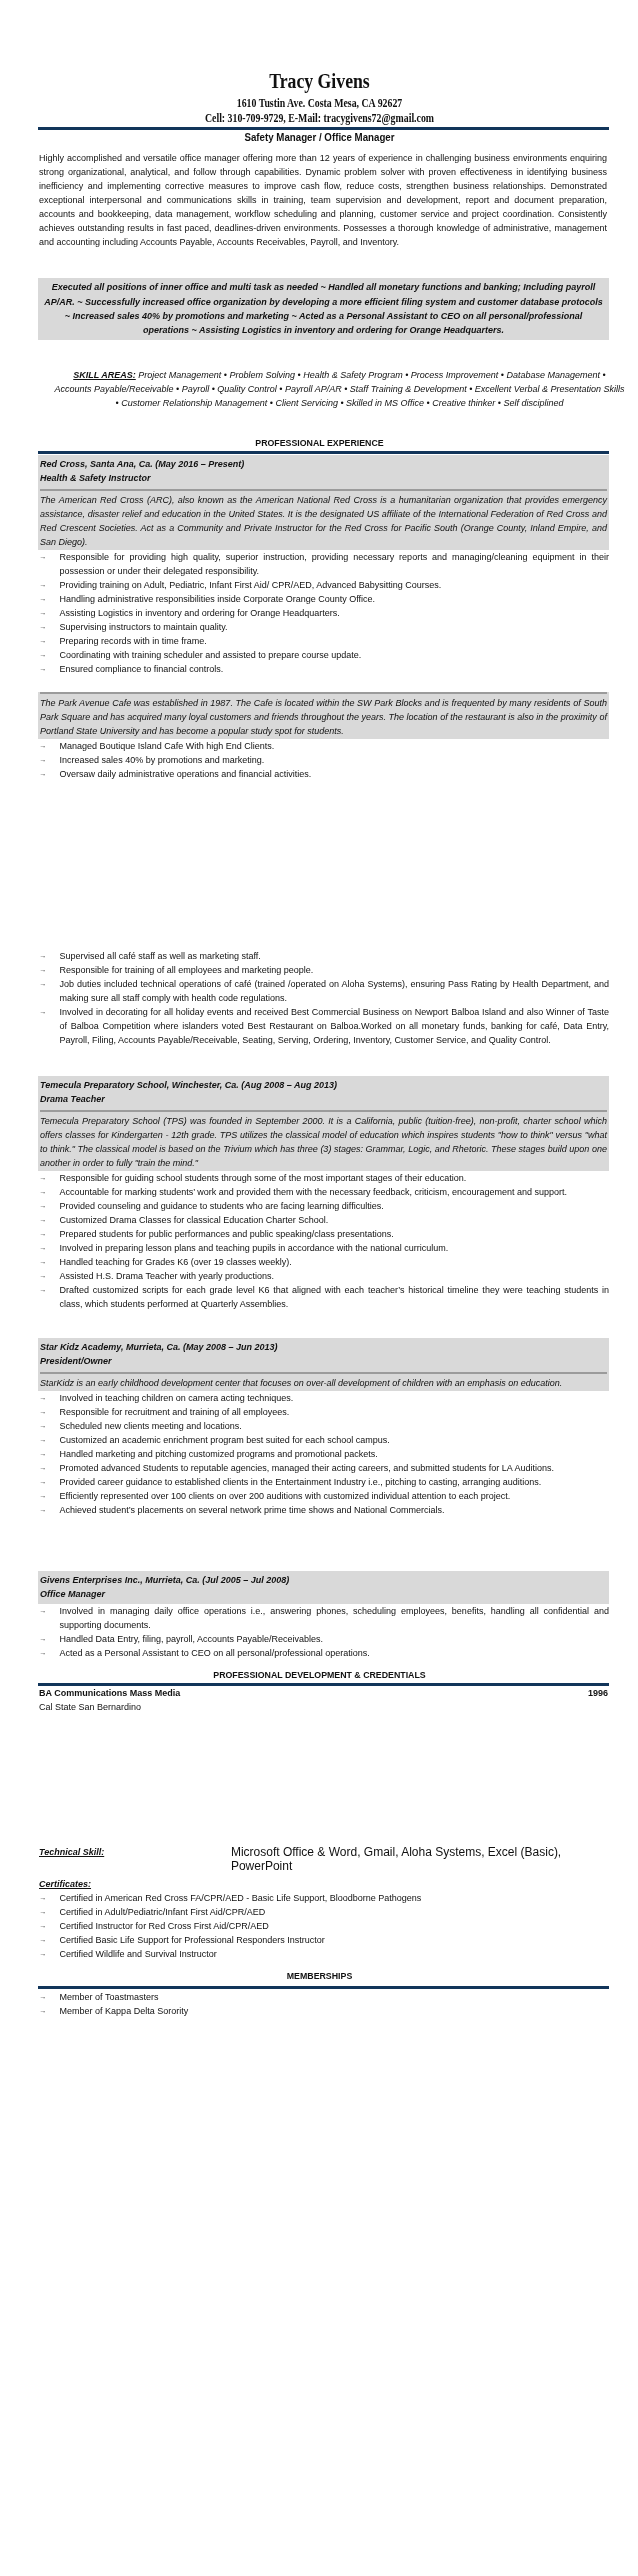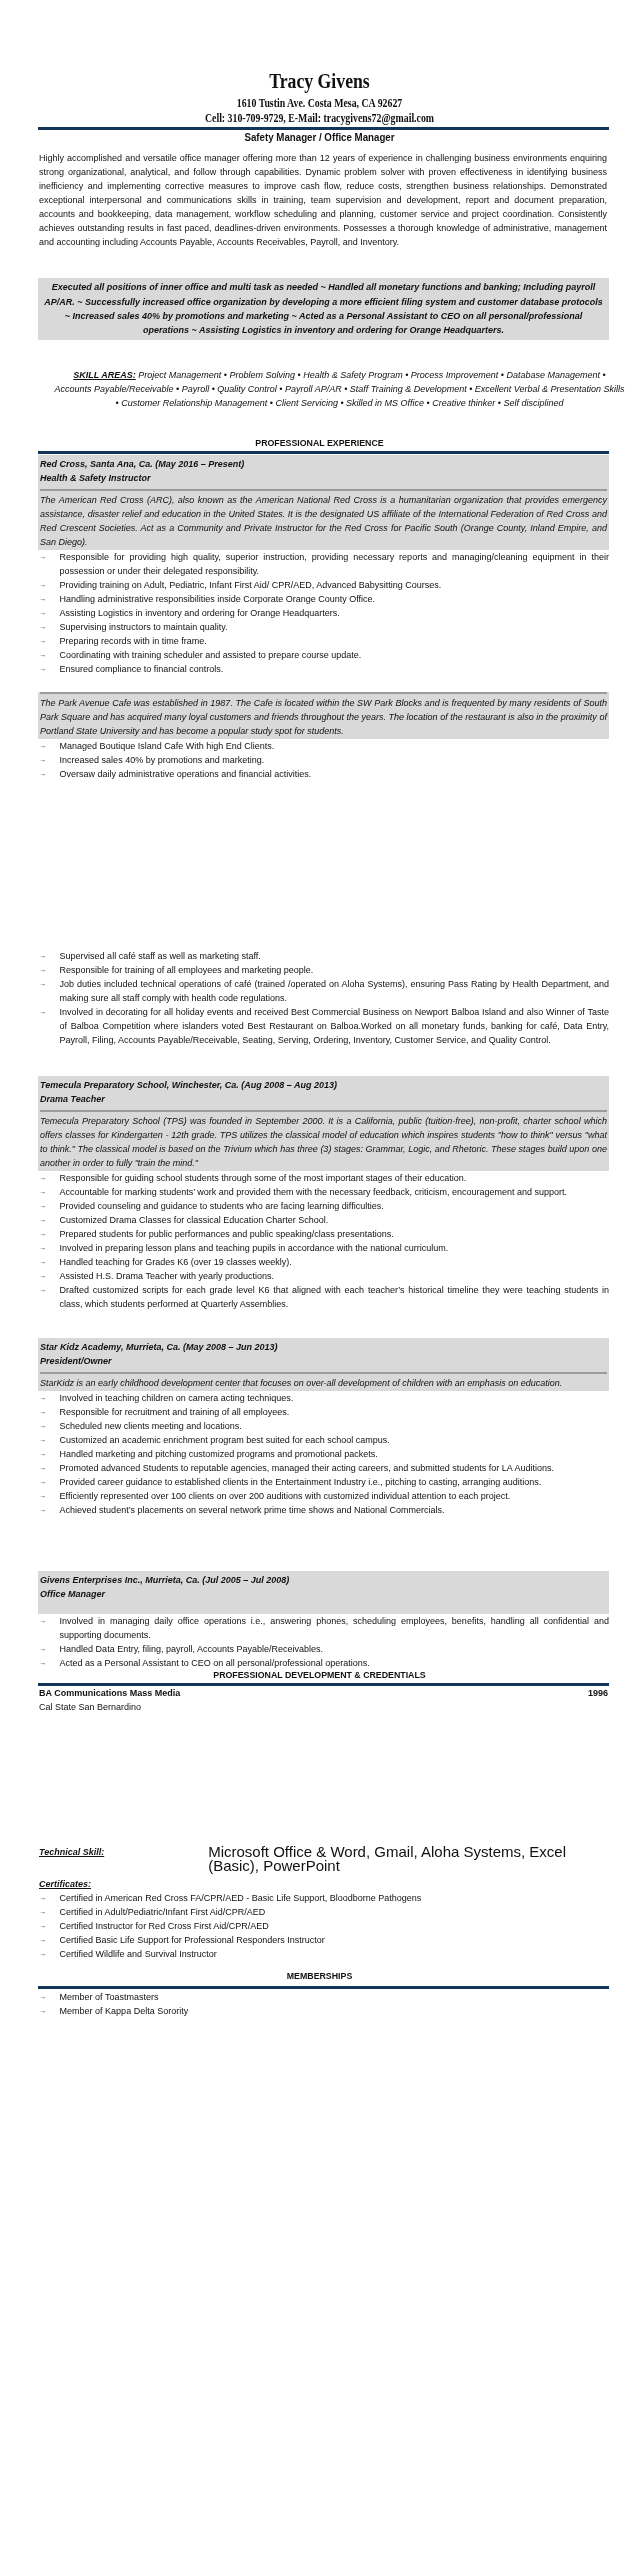--- a/index.html
+++ b/index.html
@@ -135,21 +135,21 @@
       <li><span class="arrow">→</span><span>Handled marketing and pitching customized programs and promotional packets.</span></li>
       <li><span class="arrow">→</span><span>Promoted advanced Students to reputable agencies, managed their acting careers, and submitted students for LA Auditions.</span></li>
       <li><span class="arrow">→</span><span>Provided career guidance to established clients in the Entertainment Industry i.e., pitching to casting, arranging auditions.</span></li>
       <li><span class="arrow">→</span><span>Efficiently represented over 100 clients on over 200 auditions with customized individual attention to each project.</span></li>
       <li><span class="arrow">→</span><span>Achieved student’s placements on several network prime time shows and National Commercials.</span></li>
     </ul>
   </div>
 
   <div class="abs" style="top:1571px; left:38px; width:571px;">
     <div class="shade">
-      <div class="job-head" style="padding-bottom:13px;">
+      <div class="job-head" style="padding-bottom:3px;">
         <div>Givens Enterprises Inc., Murrieta, Ca. (Jul 2005 – Jul 2008)</div>
         <div>Office Manager</div>
       </div>
     </div>
     <ul class="arrows">
       <li><span class="arrow">→</span><span>Involved in managing daily office operations i.e., answering phones, scheduling employees, benefits, handling all confidential and supporting documents.</span></li>
       <li><span class="arrow">→</span><span>Handled Data Entry, filing, payroll, Accounts Payable/Receivables.</span></li>
       <li><span class="arrow">→</span><span>Acted as a Personal Assistant to CEO on all personal/professional operations.</span></li>
     </ul>
   </div>
@@ -159,21 +159,21 @@
   <div class="abs" style="top:1686px; left:39px; width:569px;">
     <div class="degree-row">
       <span>BA Communications Mass Media</span>
       <span>1996</span>
     </div>
     <div style="font-size:9px; line-height:14px;">Cal State San Bernardino</div>
   </div>
 
   <div class="abs" style="top:1845px; left:39px; width:569px; display:flex;gap:42px;">
     <span class="lbl-u" style="width:157px;">Technical Skill:</span>
-    <span style="font-size:15px; line-height:14px;">Microsoft Office &amp; Word, Gmail, Aloha Systems, Excel (Basic), PowerPoint</span>
+    <span style="font-size:12px; line-height:14px;">Microsoft Office &amp; Word, Gmail, Aloha Systems, Excel (Basic), PowerPoint</span>
   </div>
 
   <div class="abs" style="top:1877px; left:38px; width:571px;">
     <div class="lbl-u" style="padding-left:1px;">Certificates:</div>
     <ul class="arrows">
       <li><span class="arrow">→</span><span>Certified in American Red Cross FA/CPR/AED - Basic Life Support, Bloodborne Pathogens</span></li>
       <li><span class="arrow">→</span><span>Certified in Adult/Pediatric/Infant First Aid/CPR/AED</span></li>
       <li><span class="arrow">→</span><span>Certified Instructor for Red Cross First Aid/CPR/AED</span></li>
       <li><span class="arrow">→</span><span>Certified Basic Life Support for Professional Responders Instructor</span></li>
       <li><span class="arrow">→</span><span>Certified Wildlife and Survival Instructor</span></li>

